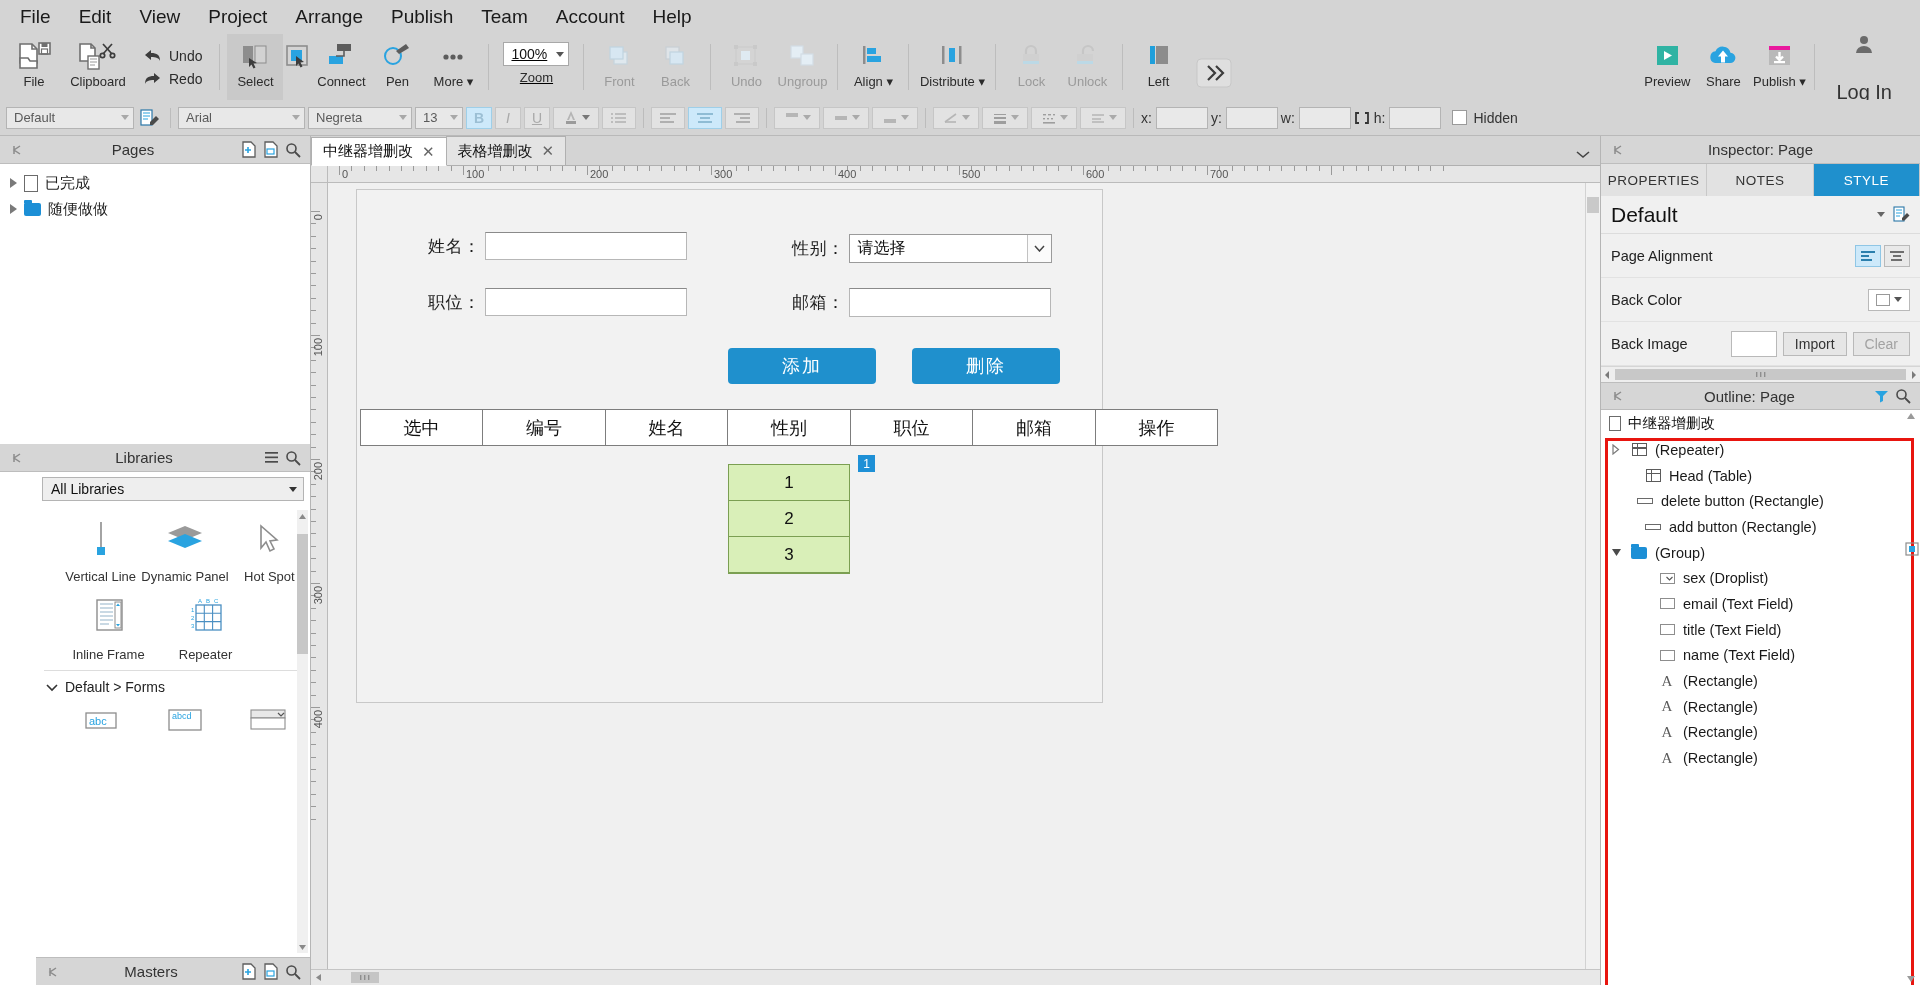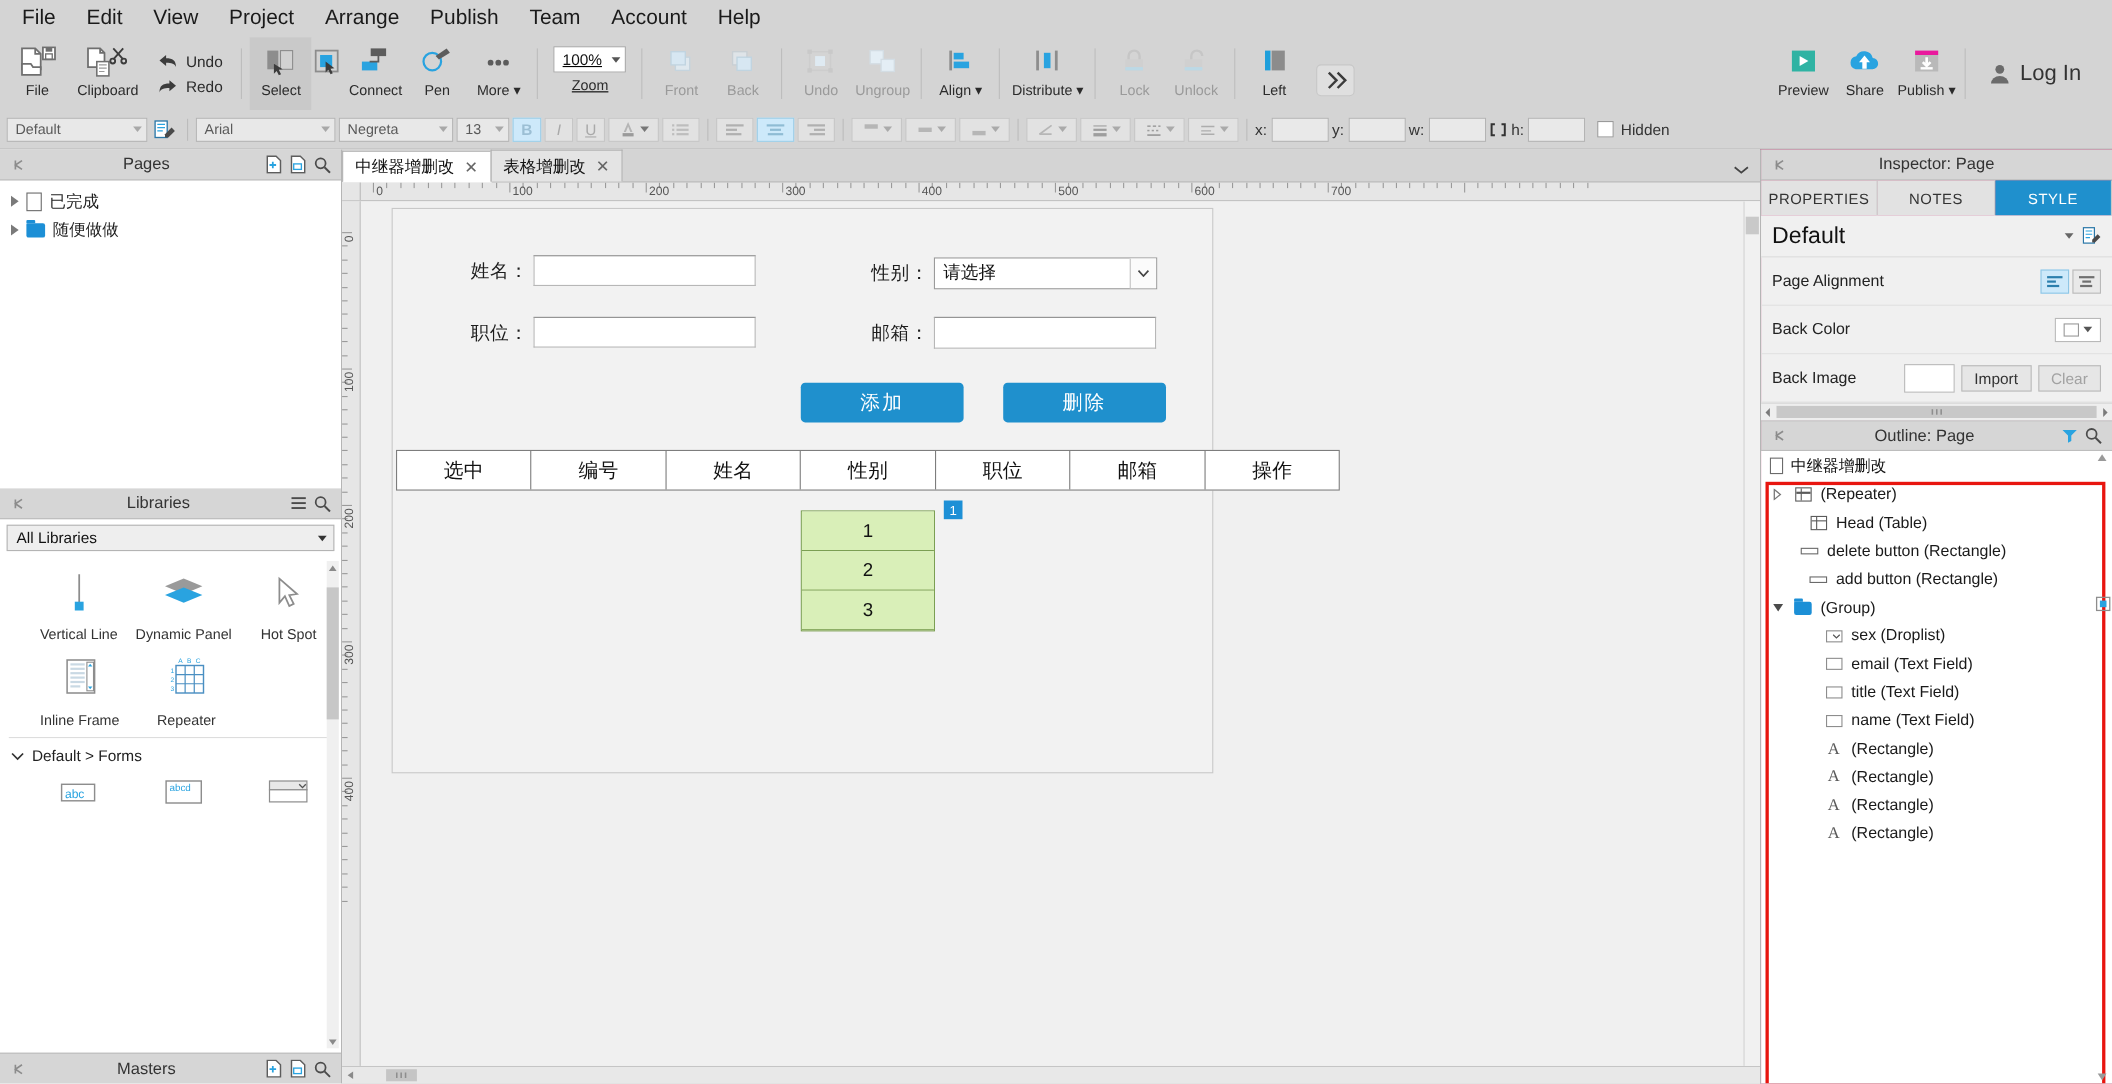--- a/index.html
+++ b/index.html
@@ -26,21 +26,21 @@
   .tb-btn.dim .lbl { color: #9a9a9a; }
   .tb-sep { width: 1px; background: #bdbdbd; margin: 10px 7px; }
   .tb-undoredo { display: flex; flex-direction: column; justify-content: center; padding: 0 10px; gap: 7px; }
   .ur-row { display: flex; align-items: center; gap: 8px; font-size: 14px; color: #2b2b2b; }
   .zoom-wrap { display: flex; flex-direction: column; align-items: center; padding-top: 8px; width: 80px; text-decoration: underline; }
   .zoom-box { width: 66px; height: 24px; background: #fff; border: 1px solid #a8a8a8; display: flex;
               align-items: center; justify-content: space-between; padding: 0 4px 0 7px; font-size: 14px; color: #111; }
   .zoom-lbl { font-size: 13px; color: #2b2b2b; margin-top: 4px; }
   .chevron { width: 0; height: 0; border-left: 4px solid transparent; border-right: 4px solid transparent; border-top: 5px solid #555; }
   .spacer { flex: 1; }
-  .login { display: flex; align-items: center; gap: 8px; padding: 0 22px 0 14px; font-size: 20px; color: #333; }
+  .login { display: flex; align-items: center; gap: 27px; padding: 0 22px 0 14px; font-size: 20px; color: #333; flex-direction: column; }
 
   
   .formatbar { height: 36px; background: #d4d4d4; display: flex; align-items: center; gap: 3px;
                padding: 0 6px; border-bottom: 1px solid #b9b9b9; flex: 0 0 36px; }
   .fb-select { height: 22px; background: #e8e8e8; border: 1px solid #b4b4b4; display: flex; align-items: center;
                justify-content: space-between; padding: 0 4px 0 7px; font-size: 13px; color: #5a5a5a; }
   .fb-btn { width: 26px; height: 22px; border: 1px solid #c6c6c6; background: #e2e2e2; display: flex;
             align-items: center; justify-content: center; font-size: 14px; color: #a9a9a9; }
   .fb-btn.on { background: #cde9fa; border-color: #9fcfe8; }
   .fb-btn.plain { border-color: transparent; background: transparent; }
@@ -60,21 +60,21 @@
   .panel-head { height: 28px; background: #d6d6d6; display: flex; align-items: center; padding: 0 6px;
                 border-bottom: 1px solid #bdbdbd; position: relative; }
   .panel-title { flex: 1; text-align: center; font-size: 15px; color: #333; }
   .ph-ico { width: 22px; height: 22px; display: flex; align-items: center; justify-content: center; color: #5a5a5a; }
   .pages-body { height: 280px; background: #fff; padding-top: 6px; overflow: hidden; }
   .tree-row { height: 26px; display: flex; align-items: center; gap: 7px; padding-left: 10px; font-size: 15px; color: #222; }
   .tri { width: 0; height: 0; border-top: 5px solid transparent; border-bottom: 5px solid transparent; border-left: 7px solid #7a7a7a; }
   .doc-ico { width: 14px; height: 17px; border: 1.5px solid #6b6b6b; background: #fff; position: relative; }
   .folder-ico { width: 17px; height: 13px; background: #1c8fd6; border-radius: 1px 2px 2px 2px; position: relative; }
   .folder-ico::before { content: ""; position: absolute; top: -3px; left: 0; width: 8px; height: 3px; background: #1c8fd6; border-radius: 1px 1px 0 0; }
-  .lib-body { flex: 1; background: #fff; display: flex; flex-direction: column; min-height: 0; }
+  .lib-body { flex: 1; background: #fff; display: flex; flex-direction: column; min-height: 0; padding-left: 36px; }
   .lib-select { margin: 5px 6px; height: 24px; background: #eee; border: 1px solid #b4b4b4; display: flex;
                 align-items: center; justify-content: space-between; padding: 0 6px 0 8px; font-size: 14px; color: #111; }
   .lib-grid { flex: 1; position: relative; overflow: hidden; padding: 4px 0 0 0; }
   .lib-row { display: flex; margin-left: 24px; }
   .lib-cell { width: 97px; height: 78px; display: flex; flex-direction: column; align-items: center; justify-content: flex-end; padding-bottom: 4px; }
   .lib-cell .gfx { flex: 1; display: flex; align-items: center; justify-content: center; }
   .lib-cell .nm { font-size: 13px; color: #333; white-space: nowrap; }
   .lib-divider { border-top: 1px solid #ddd; margin: 4px 8px 0 8px; }
   .lib-section { display: flex; align-items: center; gap: 7px; padding: 8px 0 4px 10px; font-size: 14px; color: #222; }
   .masters-bar { height: 28px; background: #d6d6d6; border-top: 1px solid #bdbdbd; display: flex;
@@ -126,21 +126,21 @@
               justify-content: center; font-size: 17px; color: #111; }
   .rep-item:last-child { border-bottom: none; }
   .rep-badge { position: absolute; background: #1e90d6; color: #fff; font-size: 12px; width: 17px; height: 17px;
                display: flex; align-items: center; justify-content: center; }
   .hscroll { height: 16px; background: #e8e8e8; border-top: 1px solid #c5c5c5; display: flex; align-items: center; }
   .hscroll .thumb { height: 11px; background: #c5c5c5; margin-left: 26px; width: 28px; display:flex; align-items:center; justify-content:center; }
   .vscroll-canvas { position: absolute; right: 0; top: 0; bottom: 0; width: 15px; background: #f1f1f1; border-left: 1px solid #d2d2d2; }
   .vscroll-canvas .thumb { position: absolute; top: 14px; left: 1px; width: 12px; height: 16px; background: #c9c9c9; }
 
   
-  .right-col { width: 320px; background: #be185d; border-left: 1px solid #b5b5b5; display: flex; flex-direction: column; }
+  .right-col { width: 320px; background: #f9a8d4; border-left: 1px solid #b5b5b5; display: flex; flex-direction: column; }
   .insp-head { height: 28px; background: #d6d6d6; display: flex; align-items: center; padding: 0 6px; border-bottom: 1px solid #bdbdbd; }
   .insp-tabs { height: 32px; display: flex; }
   .insp-tab { flex: 1; display: flex; align-items: center; justify-content: center; font-size: 13.5px;
               color: #333; background: #e2e2e2; border-right: 1px solid #c8c8c8; letter-spacing: 0.5px; }
   .insp-tab.active { background: #1f90cd; color: #fff; }
   .insp-body { background: #f0f0f0; position: relative; }
   .style-title { height: 38px; display: flex; align-items: center; padding: 0 10px; font-size: 21px; color: #111;
                  border-bottom: 1px solid #dcdcdc; background: #f0f0f0; gap: 8px; }
   .prop-row { height: 44px; display: flex; align-items: center; padding: 0 10px; border-bottom: 1px solid #e2e2e2;
               font-size: 14.5px; color: #222; }

